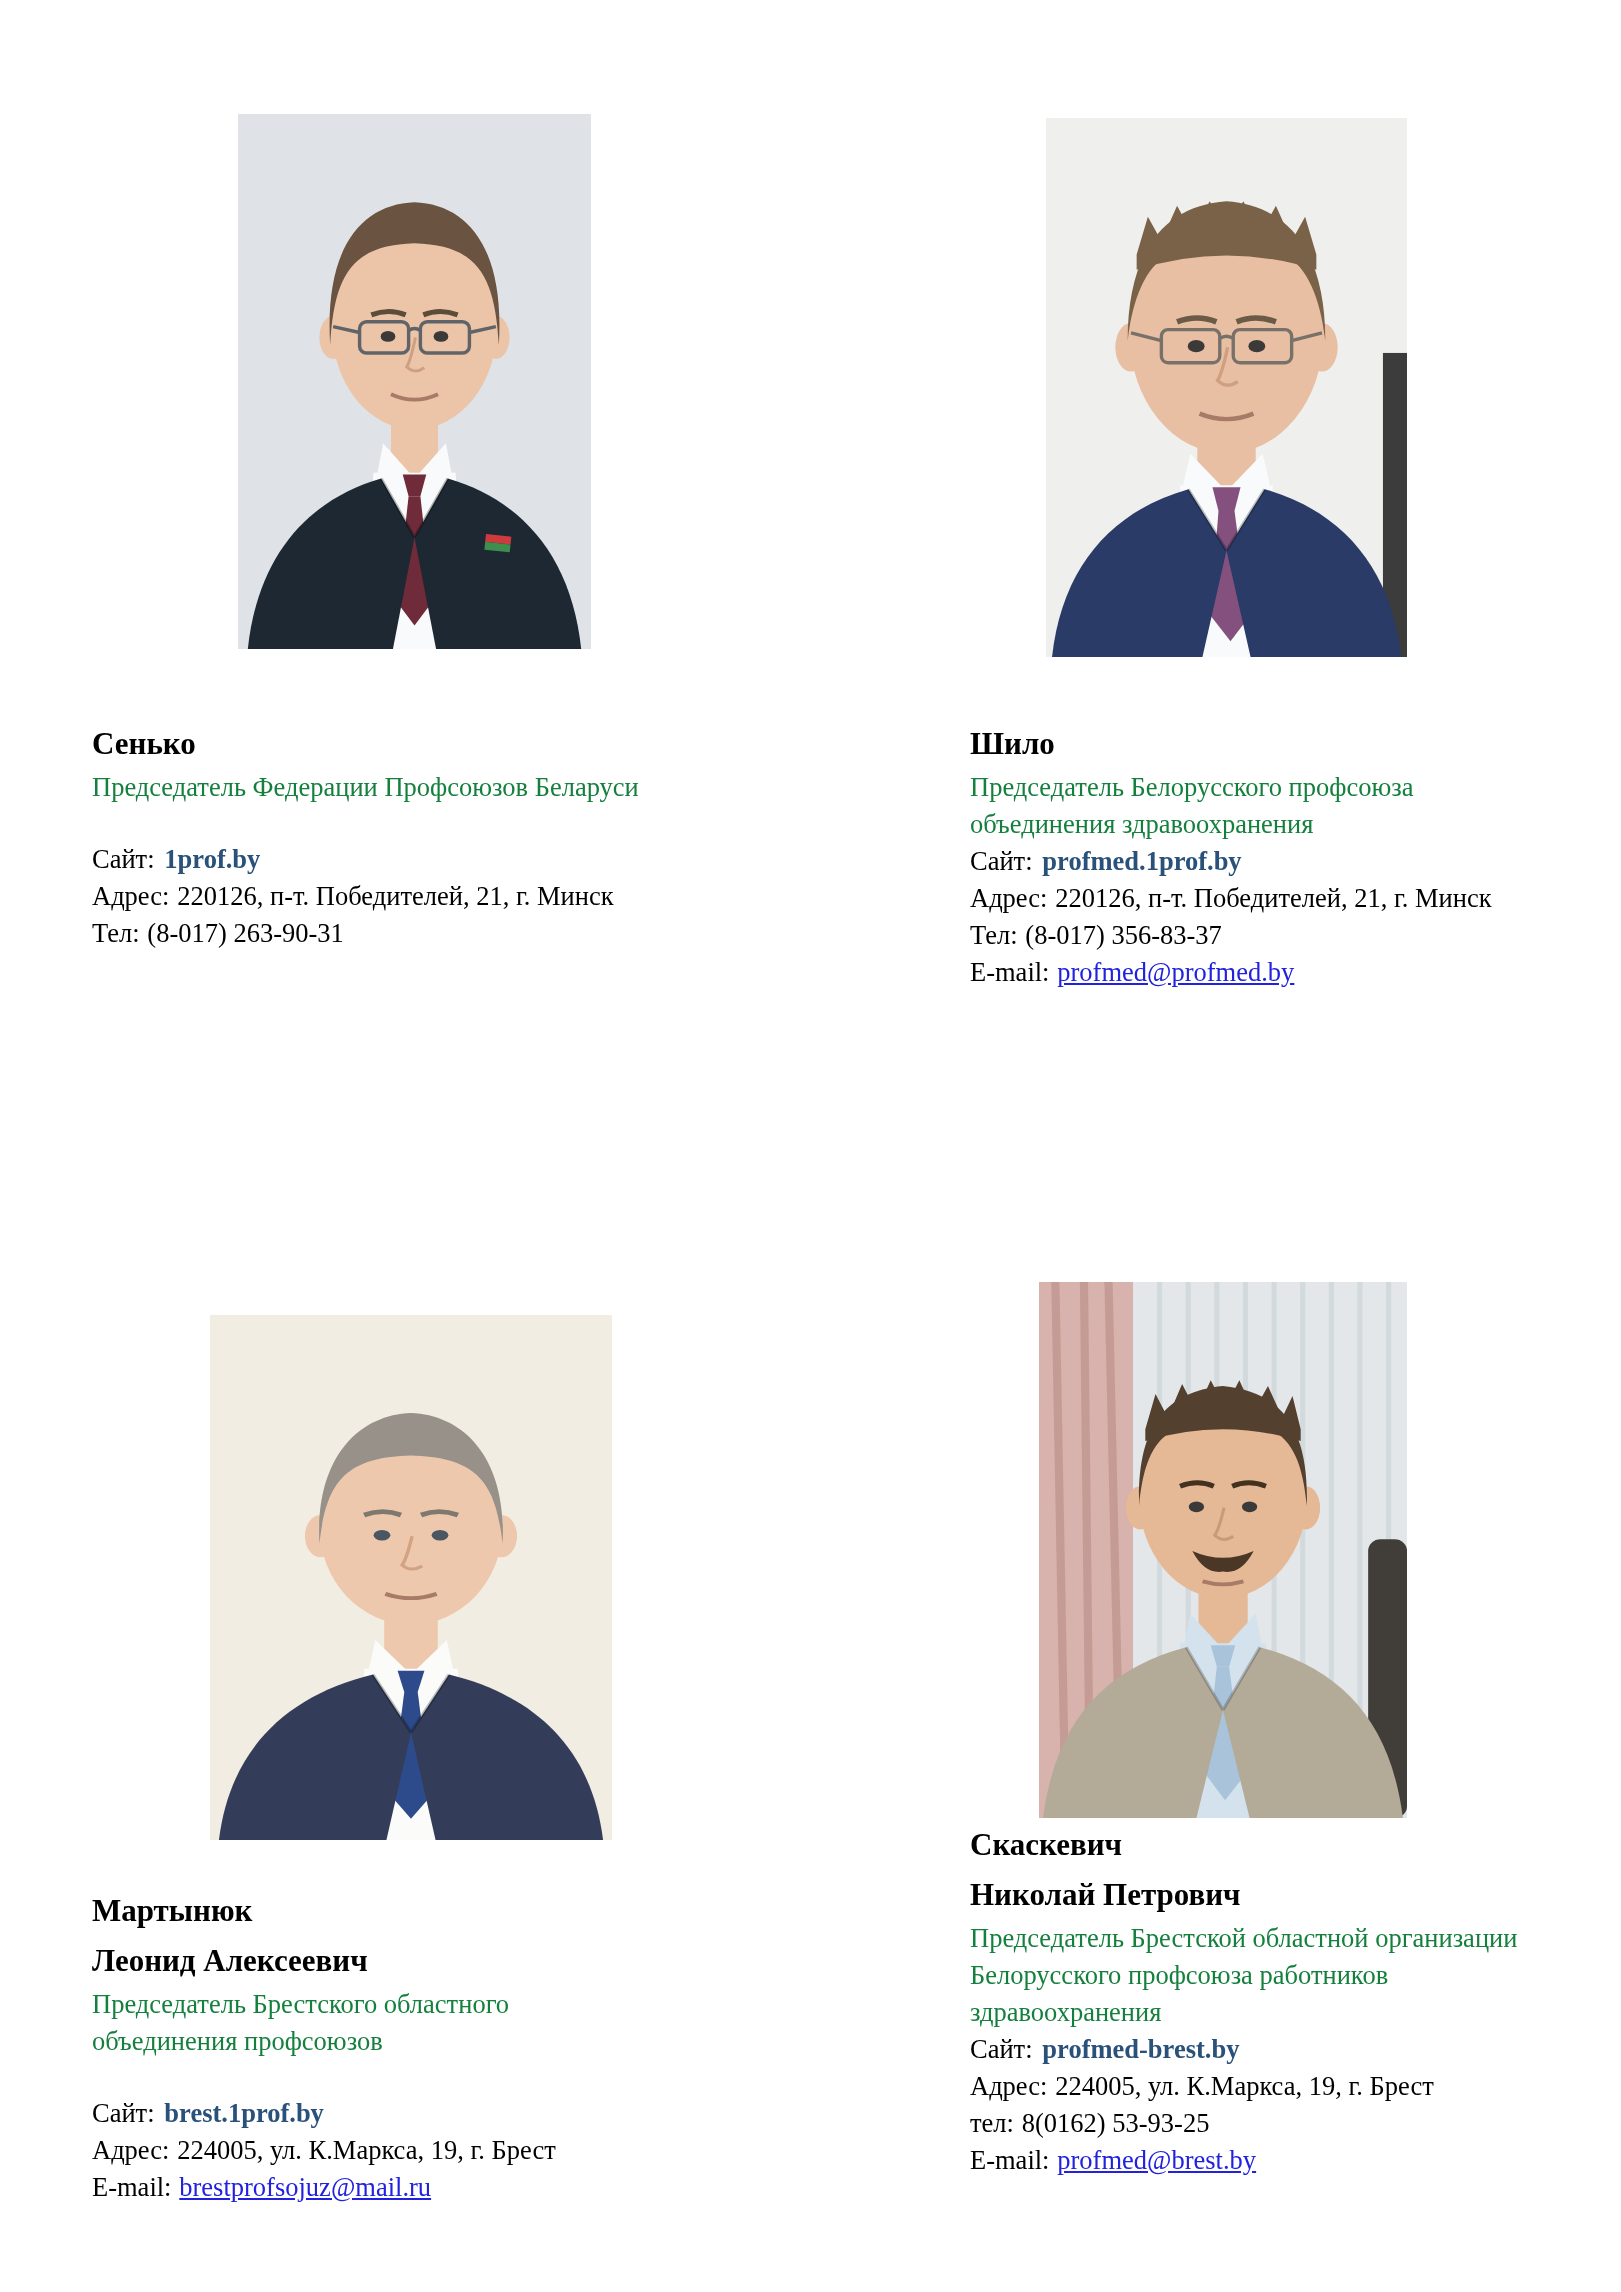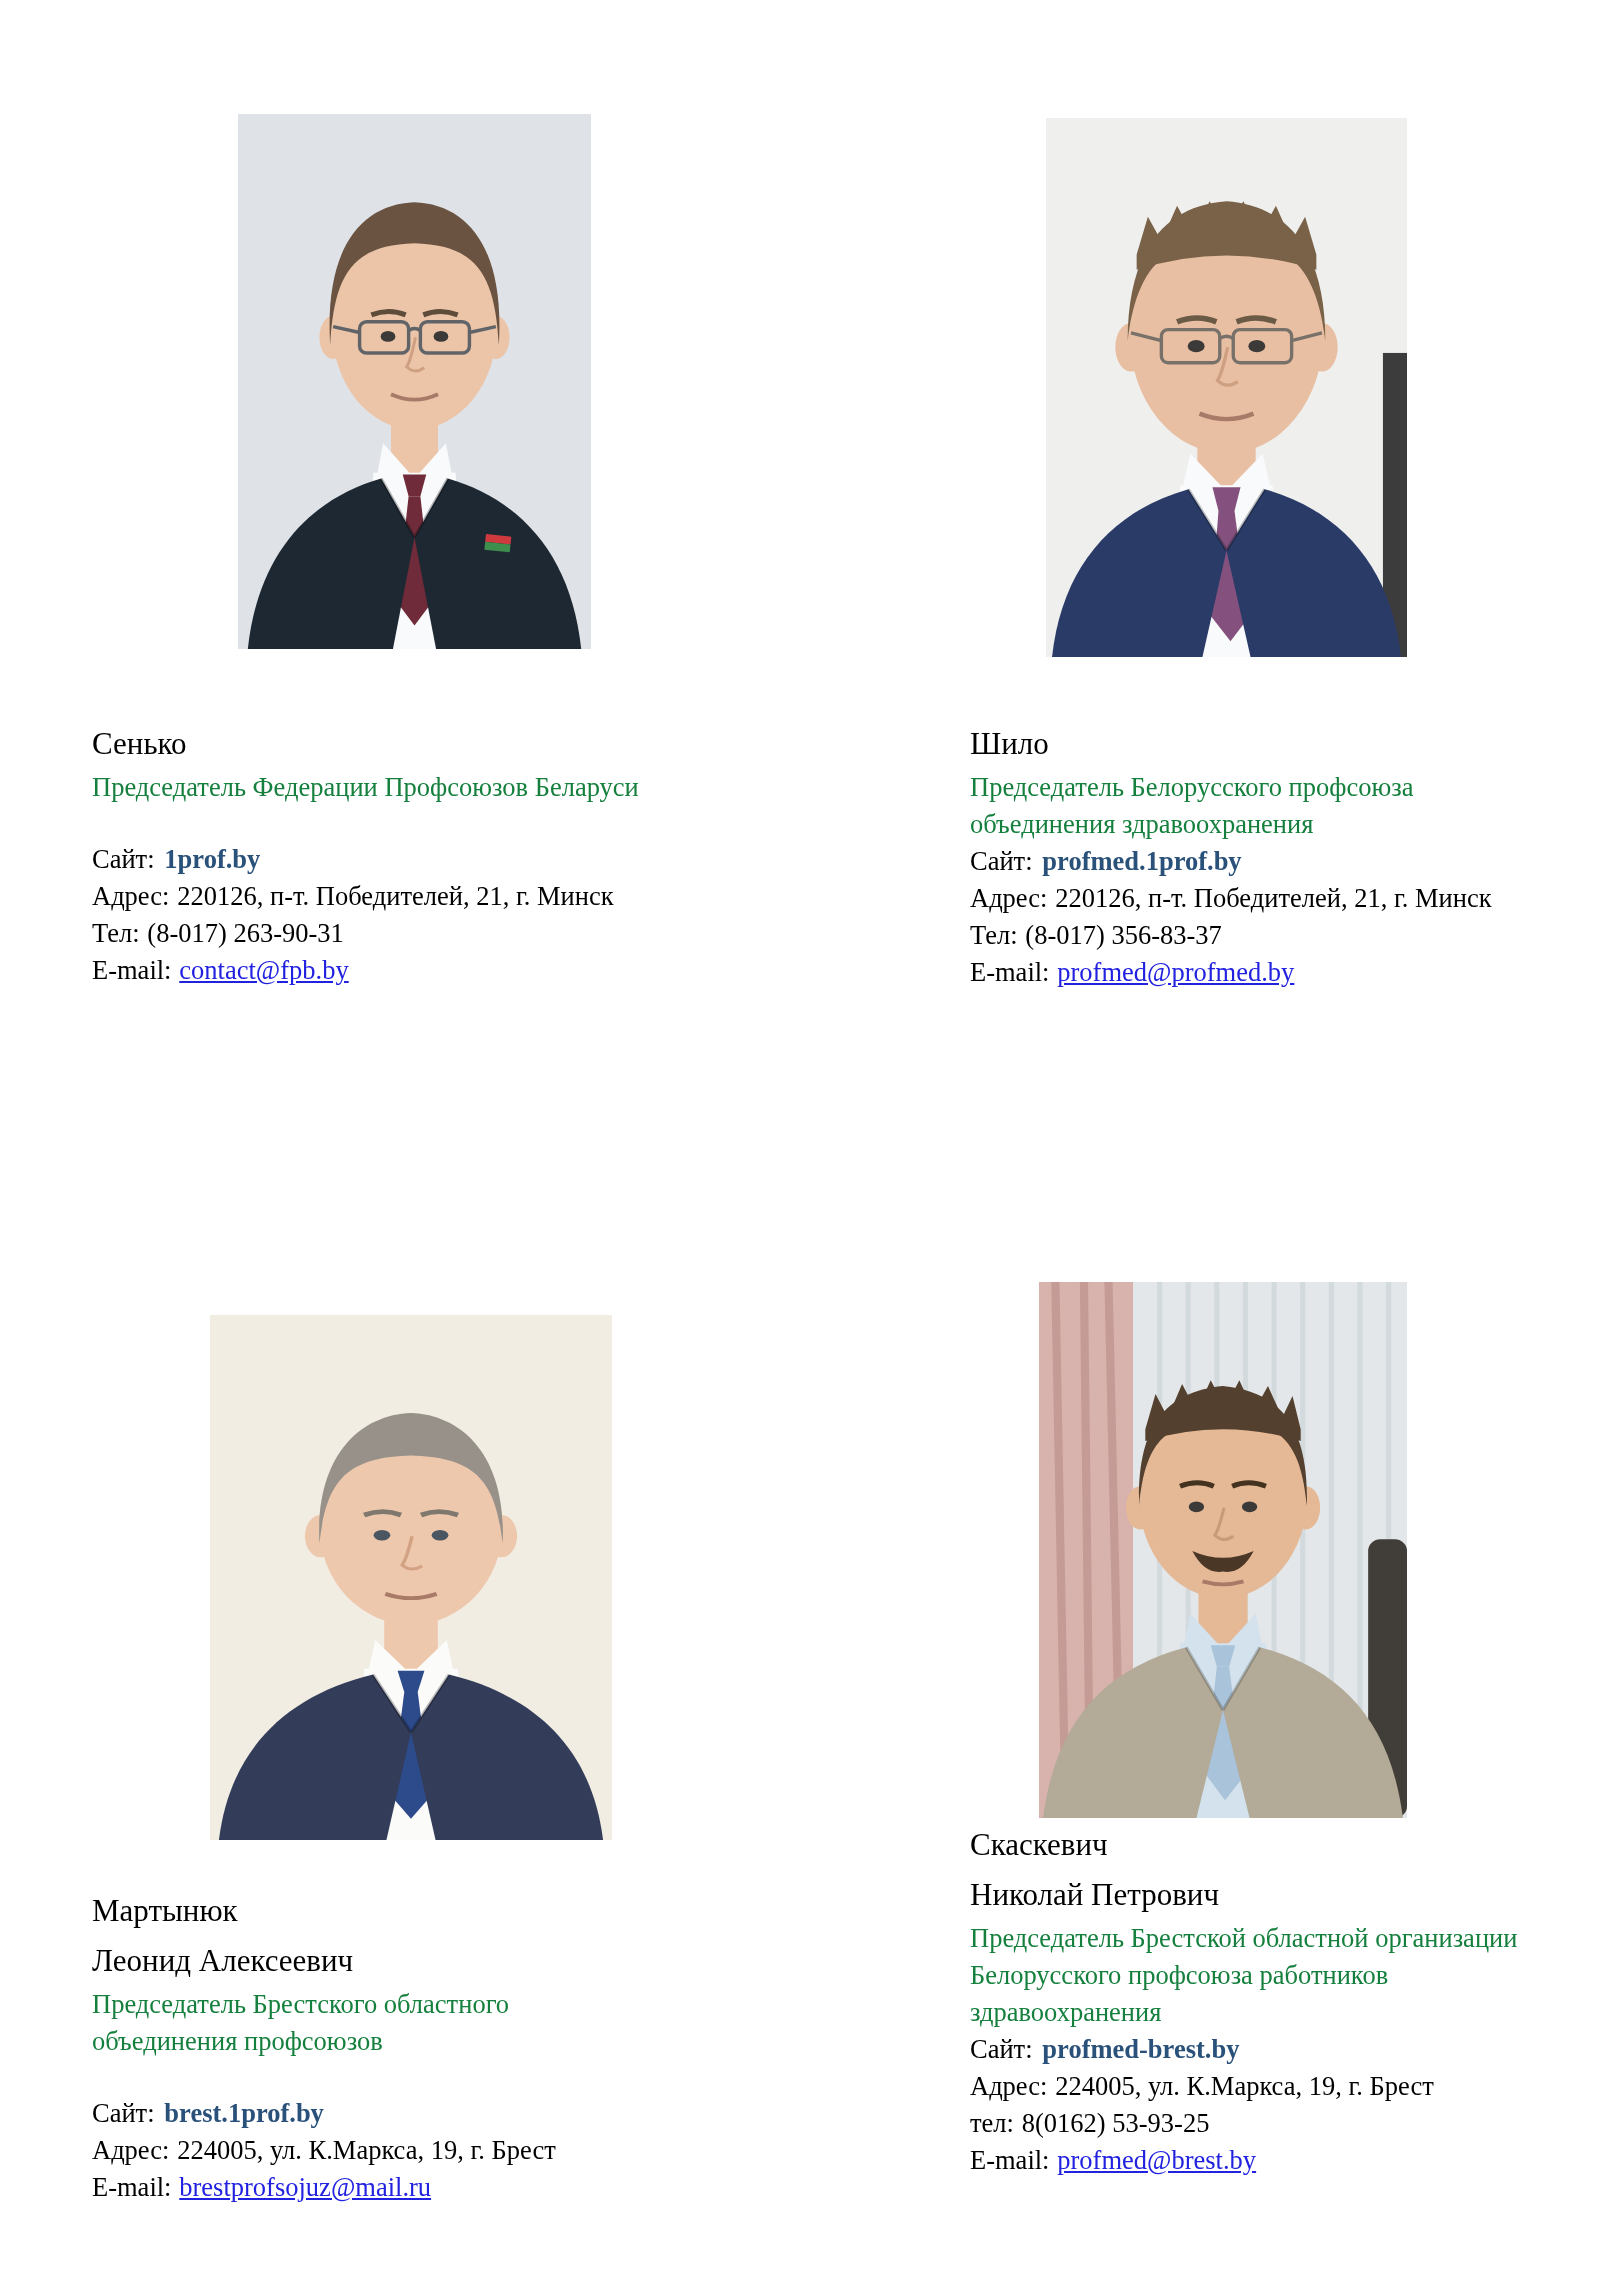--- a/index.html
+++ b/index.html
@@ -10,21 +10,21 @@
     width: 1621px;
     height: 2293px;
     background: #ffffff;
     font-family: "Liberation Serif", "DejaVu Serif", serif;
     color: #000000;
     overflow: hidden;
   }
   .photo { position: absolute; overflow: hidden; }
   .photo svg { display: block; width: 100%; height: 100%; }
   .tb { position: absolute; }
-  .name { font-size: 31px; font-weight: 400; line-height: 50px; }
+  .name { font-size: 31px; font-weight: 700; line-height: 50px; }
   .pos  { font-size: 26.5px; line-height: 37px; color: #15803d; }
   .gap  { height: 35px; }
   .row  { font-size: 26.5px; line-height: 37px; white-space: nowrap; }
   .pos  { white-space: normal; }
   .site { font-weight: 700; color: #29517a; margin-left: 9.8px; text-align: center; }
   .val  { margin-left: 7.8px; margin-top: 32px; }
   a.email { color: #2121e0; text-decoration: underline; cursor: pointer; }
 </style>
 </head>
 <body>
@@ -65,21 +65,20 @@
         </g>
       </svg>
     </div>
     <div class="tb" style="left:92px;top:719px;width:549px">
       <div class="name">Сенько</div>
       <div class="pos">Председатель Федерации Профсоюзов Беларуси</div>
       <div class="gap"></div>
       <div class="row"><span>Сайт:</span><span class="site">1prof.by</span></div>
       <div class="row"><span>Адрес:</span><span class="val">220126, п-т. Победителей, 21, г. Минск</span></div>
       <div class="row"><span>Тел:</span><span class="val">(8-017) 263-90-31</span></div>
-      <div class="row"><span>E-mail:</span><a class="email val">contact@fpb.by</a></div>
     </div>
   </section>
 
   <section>
     <div class="photo" style="left:1046px;top:118px;width:361px;height:539px">
       <svg viewBox="0 0 360 546" preserveAspectRatio="none">
         <rect x="0" y="0" width="360" height="546" fill="#eff0ee"></rect>
         <rect x="336" y="238" width="24" height="308" fill="#3c3c3c"></rect>
         <g transform="translate(180 230) scale(1.12) translate(-180 -226)">
           <rect x="154" y="292" width="52" height="80" fill="#e9bfa3"></rect>

